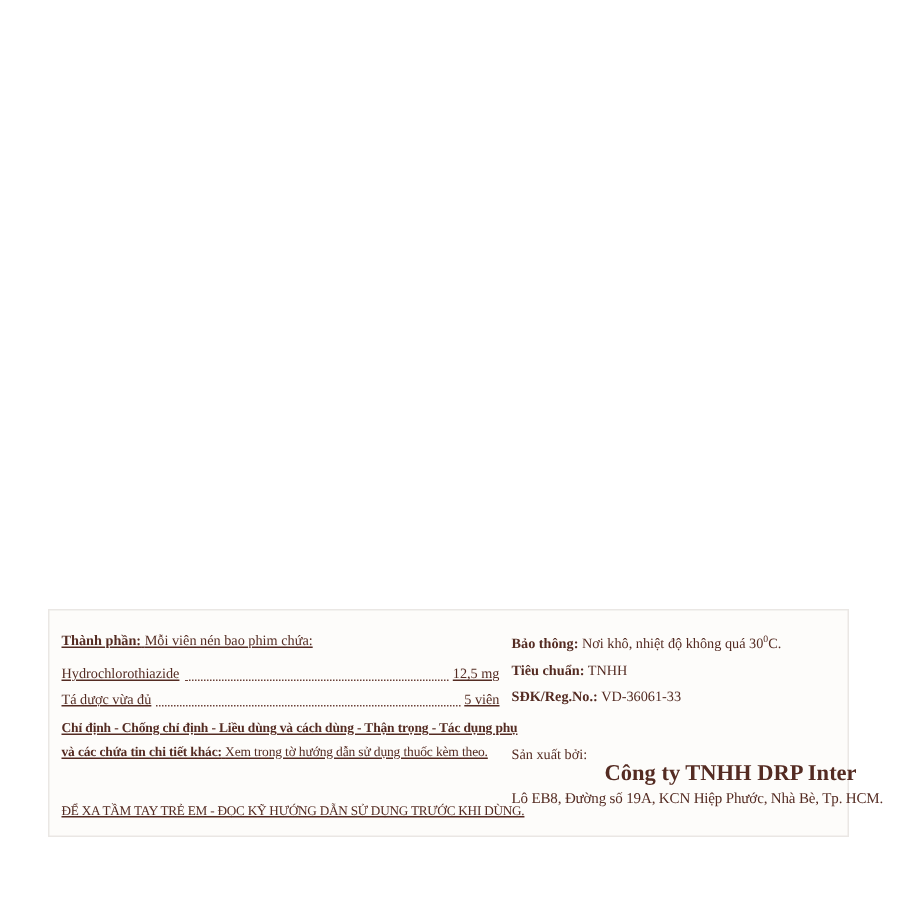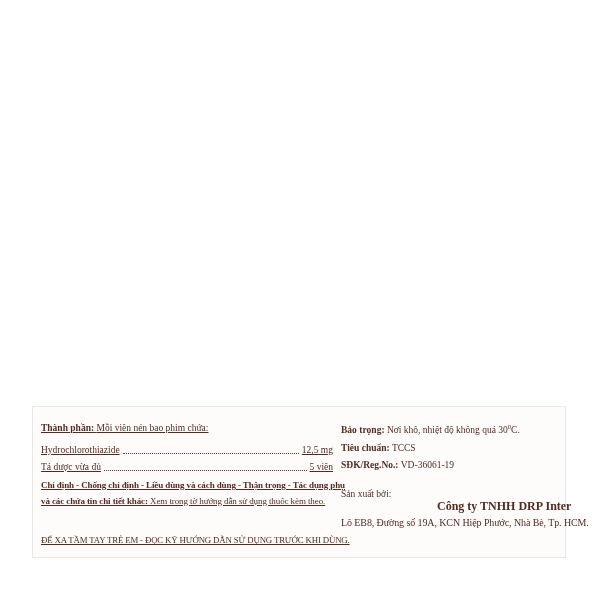--- a/index.html
+++ b/index.html
@@ -83,27 +83,27 @@
     font-size: 9.5px;
     line-height: 17.5px;
     white-space: nowrap;
   }
   .r-line sup {
     font-size: 6.5px;
     vertical-align: super;
     line-height: 0;
   }
   .mfr-label {
-    margin-top: 14px;
+    margin-top: 24px;
     font-size: 9.5px;
     line-height: 11px;
   }
   .mfr-name {
-    margin-left: 96px;
-    font-size: 12px;
+    margin-left: 62px;
+    font-size: 15px;
     line-height: 13px;
     font-weight: bold;
     white-space: nowrap;
   }
   .mfr-address {
     margin-top: 4px;
     font-size: 10px;
     line-height: 12px;
     letter-spacing: -0.1px;
     white-space: nowrap;
@@ -138,30 +138,30 @@
           <span class="b">và các chứa tin chi tiết khác:</span>
           <span>Xem trong tờ hướng dẫn sử dụng thuốc kèm theo.</span>
         </div>
       </div>
 
       <div class="warning">ĐỂ XA TẦM TAY TRẺ EM - ĐỌC KỸ HƯỚNG DẪN SỬ DỤNG TRƯỚC KHI DÙNG.</div>
     </div>
 
     <div class="col-right">
       <div class="r-line">
-        <span class="b">Bảo trọng:</span>
+        <span class="b">Bảo thông:</span>
         <span>Nơi khô, nhiệt độ không quá 30</span><sup>0</sup><span>C.</span>
       </div>
       <div class="r-line">
         <span class="b">Tiêu chuẩn:</span>
-        <span>TCCS</span>
+        <span>TNHH</span>
       </div>
       <div class="r-line">
         <span class="b">SĐK/Reg.No.:</span>
-        <span>VD-36061-19</span>
+        <span>VD-36061-33</span>
       </div>
 
       <div class="mfr-label">Sản xuất bởi:</div>
       <div class="mfr-name">Công ty TNHH DRP Inter</div>
       <div class="mfr-address">Lô EB8, Đường số 19A, KCN Hiệp Phước, Nhà Bè, Tp. HCM.</div>
     </div>
 
   </div>
 </div>
 

